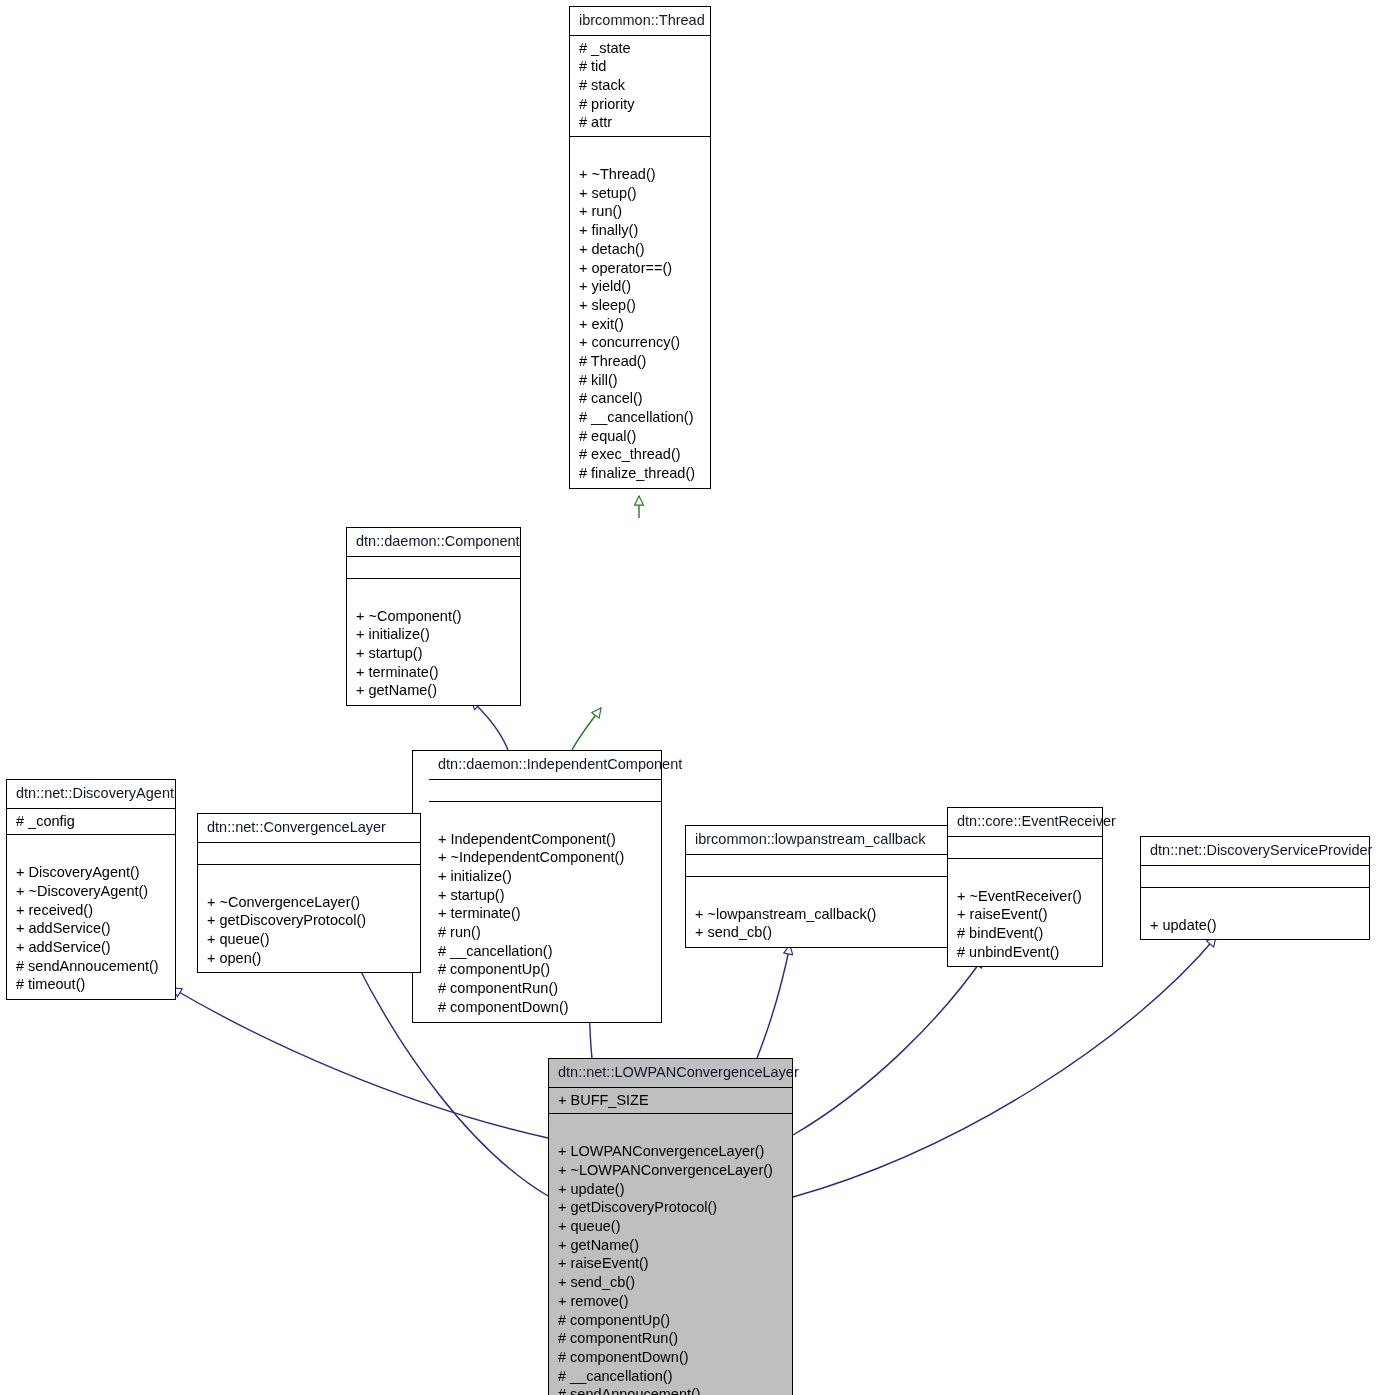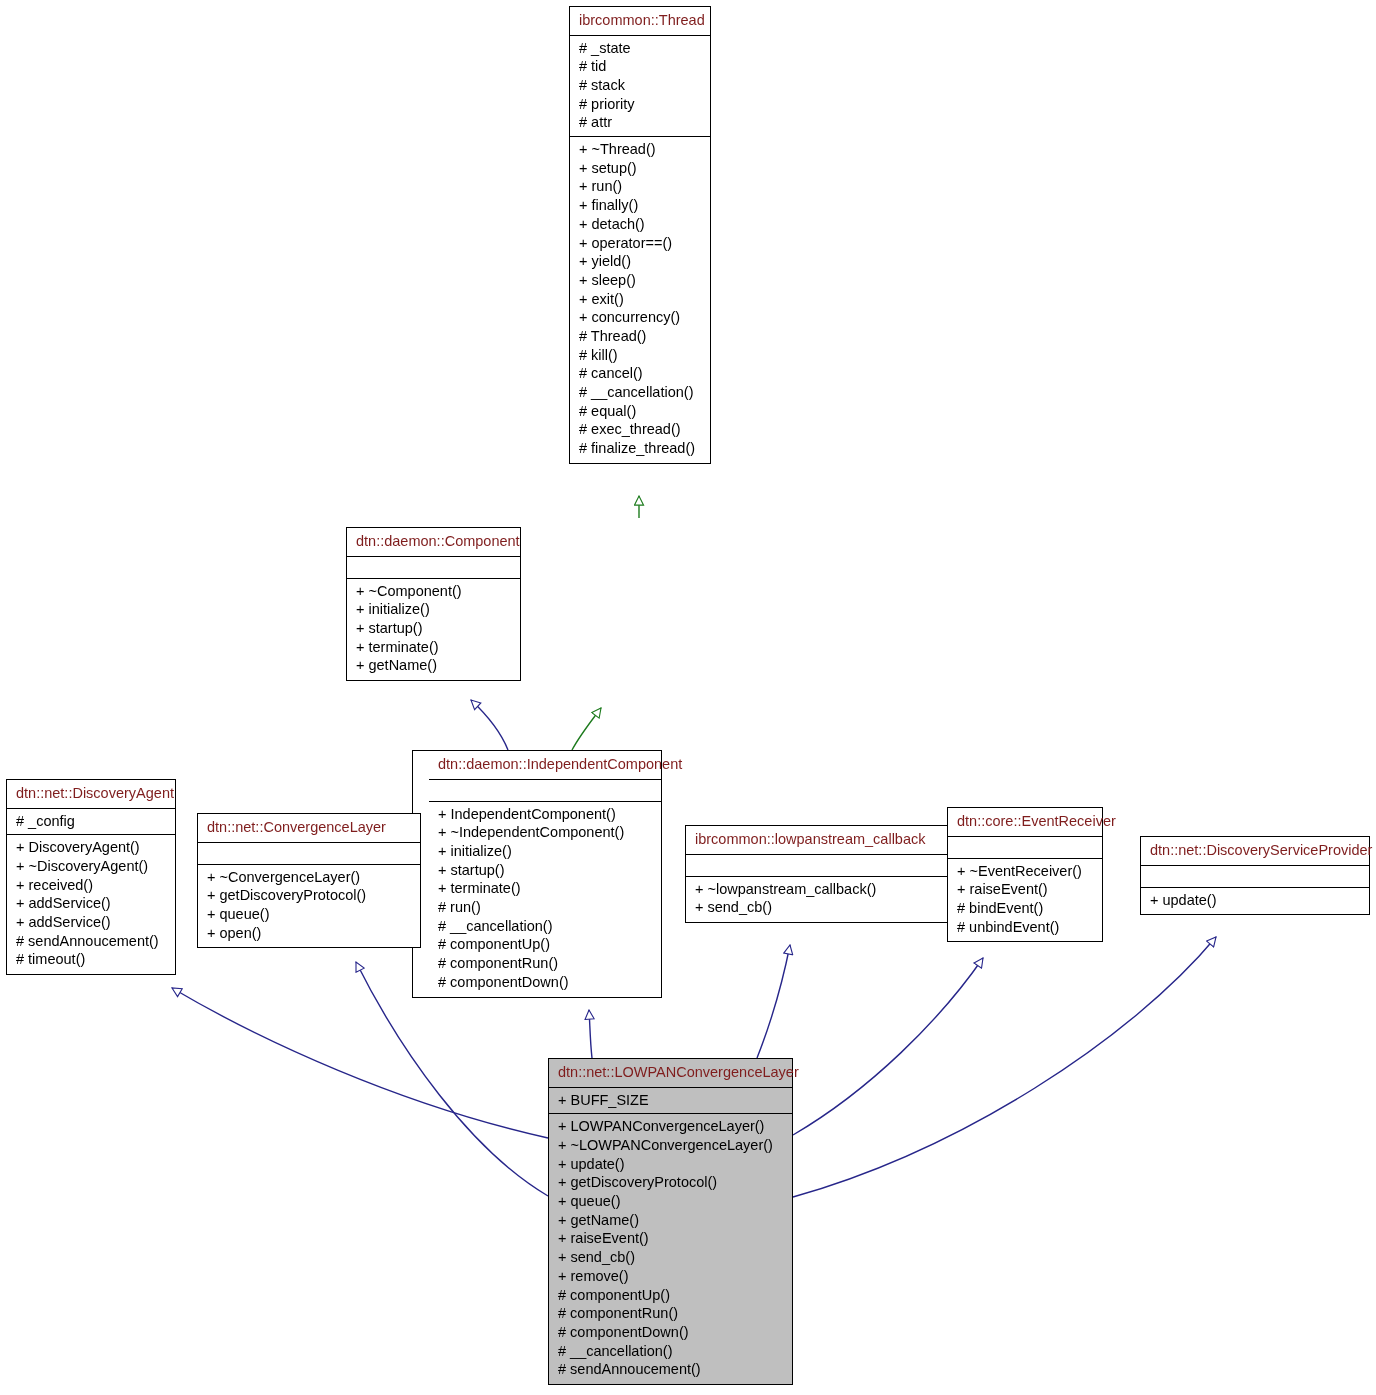--- a/index.html
+++ b/index.html
@@ -30,36 +30,37 @@
     border: 1px solid #000000;
     background: #ffffff;
     z-index: 5;
   }
   .uml-box.highlight {
     background: #bfbfbf;
   }
   .uml-title {
     box-sizing: border-box;
     font-size: 14.5px;
-    color: #7f1d1d;
+    color: #0f172a;
     padding: 5px 9px 6px 9px;
     white-space: nowrap;
     border-bottom: 1px solid #000000;
     line-height: 1.15;
   }
   .uml-attrs {
     box-sizing: border-box;
     border-bottom: 1px solid #000000;
     padding: 3px 9px 4px 9px;
     min-height: 22px;
   }
   .uml-ops {
     box-sizing: border-box;
     padding: 3px 9px 5px 9px;
     min-height: 10px;
+    margin-top: 25px;
   }
   .uml-row {
     font-size: 14.5px;
     color: #000000;
     white-space: nowrap;
     line-height: 18.7px;
     height: 18.7px;
   }
   .uml-attrs .uml-row:first-child { }
   .empty-compartment {

